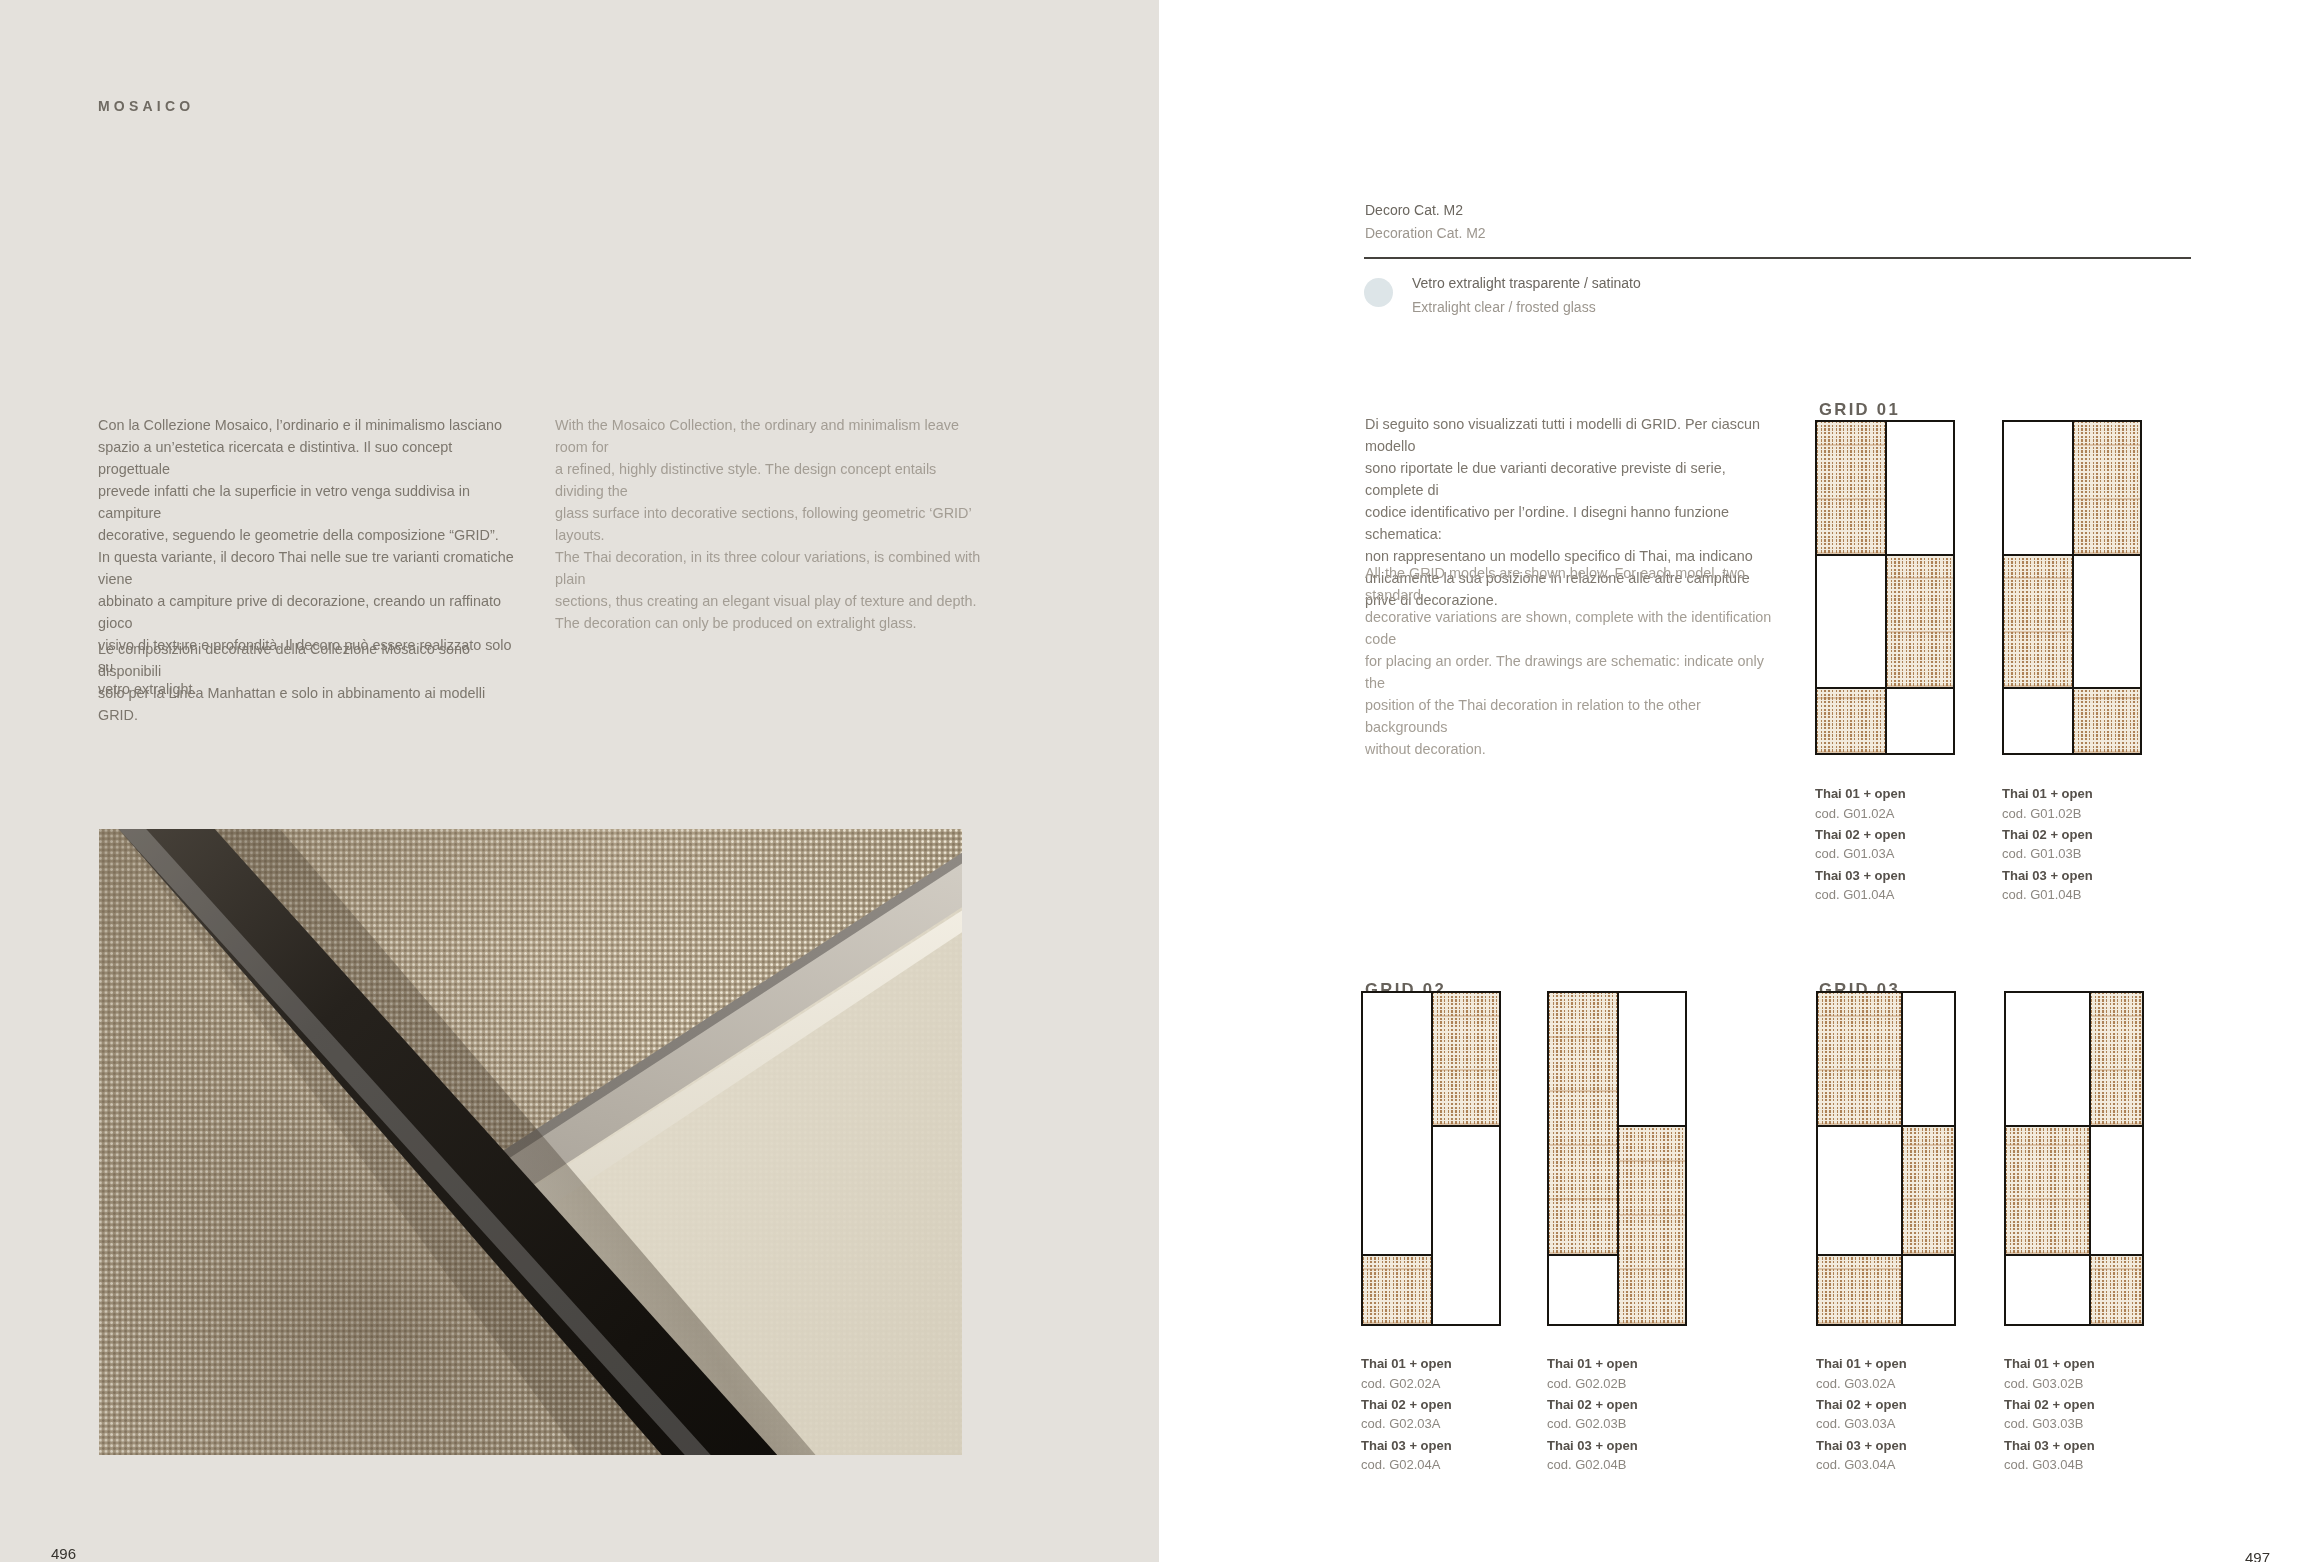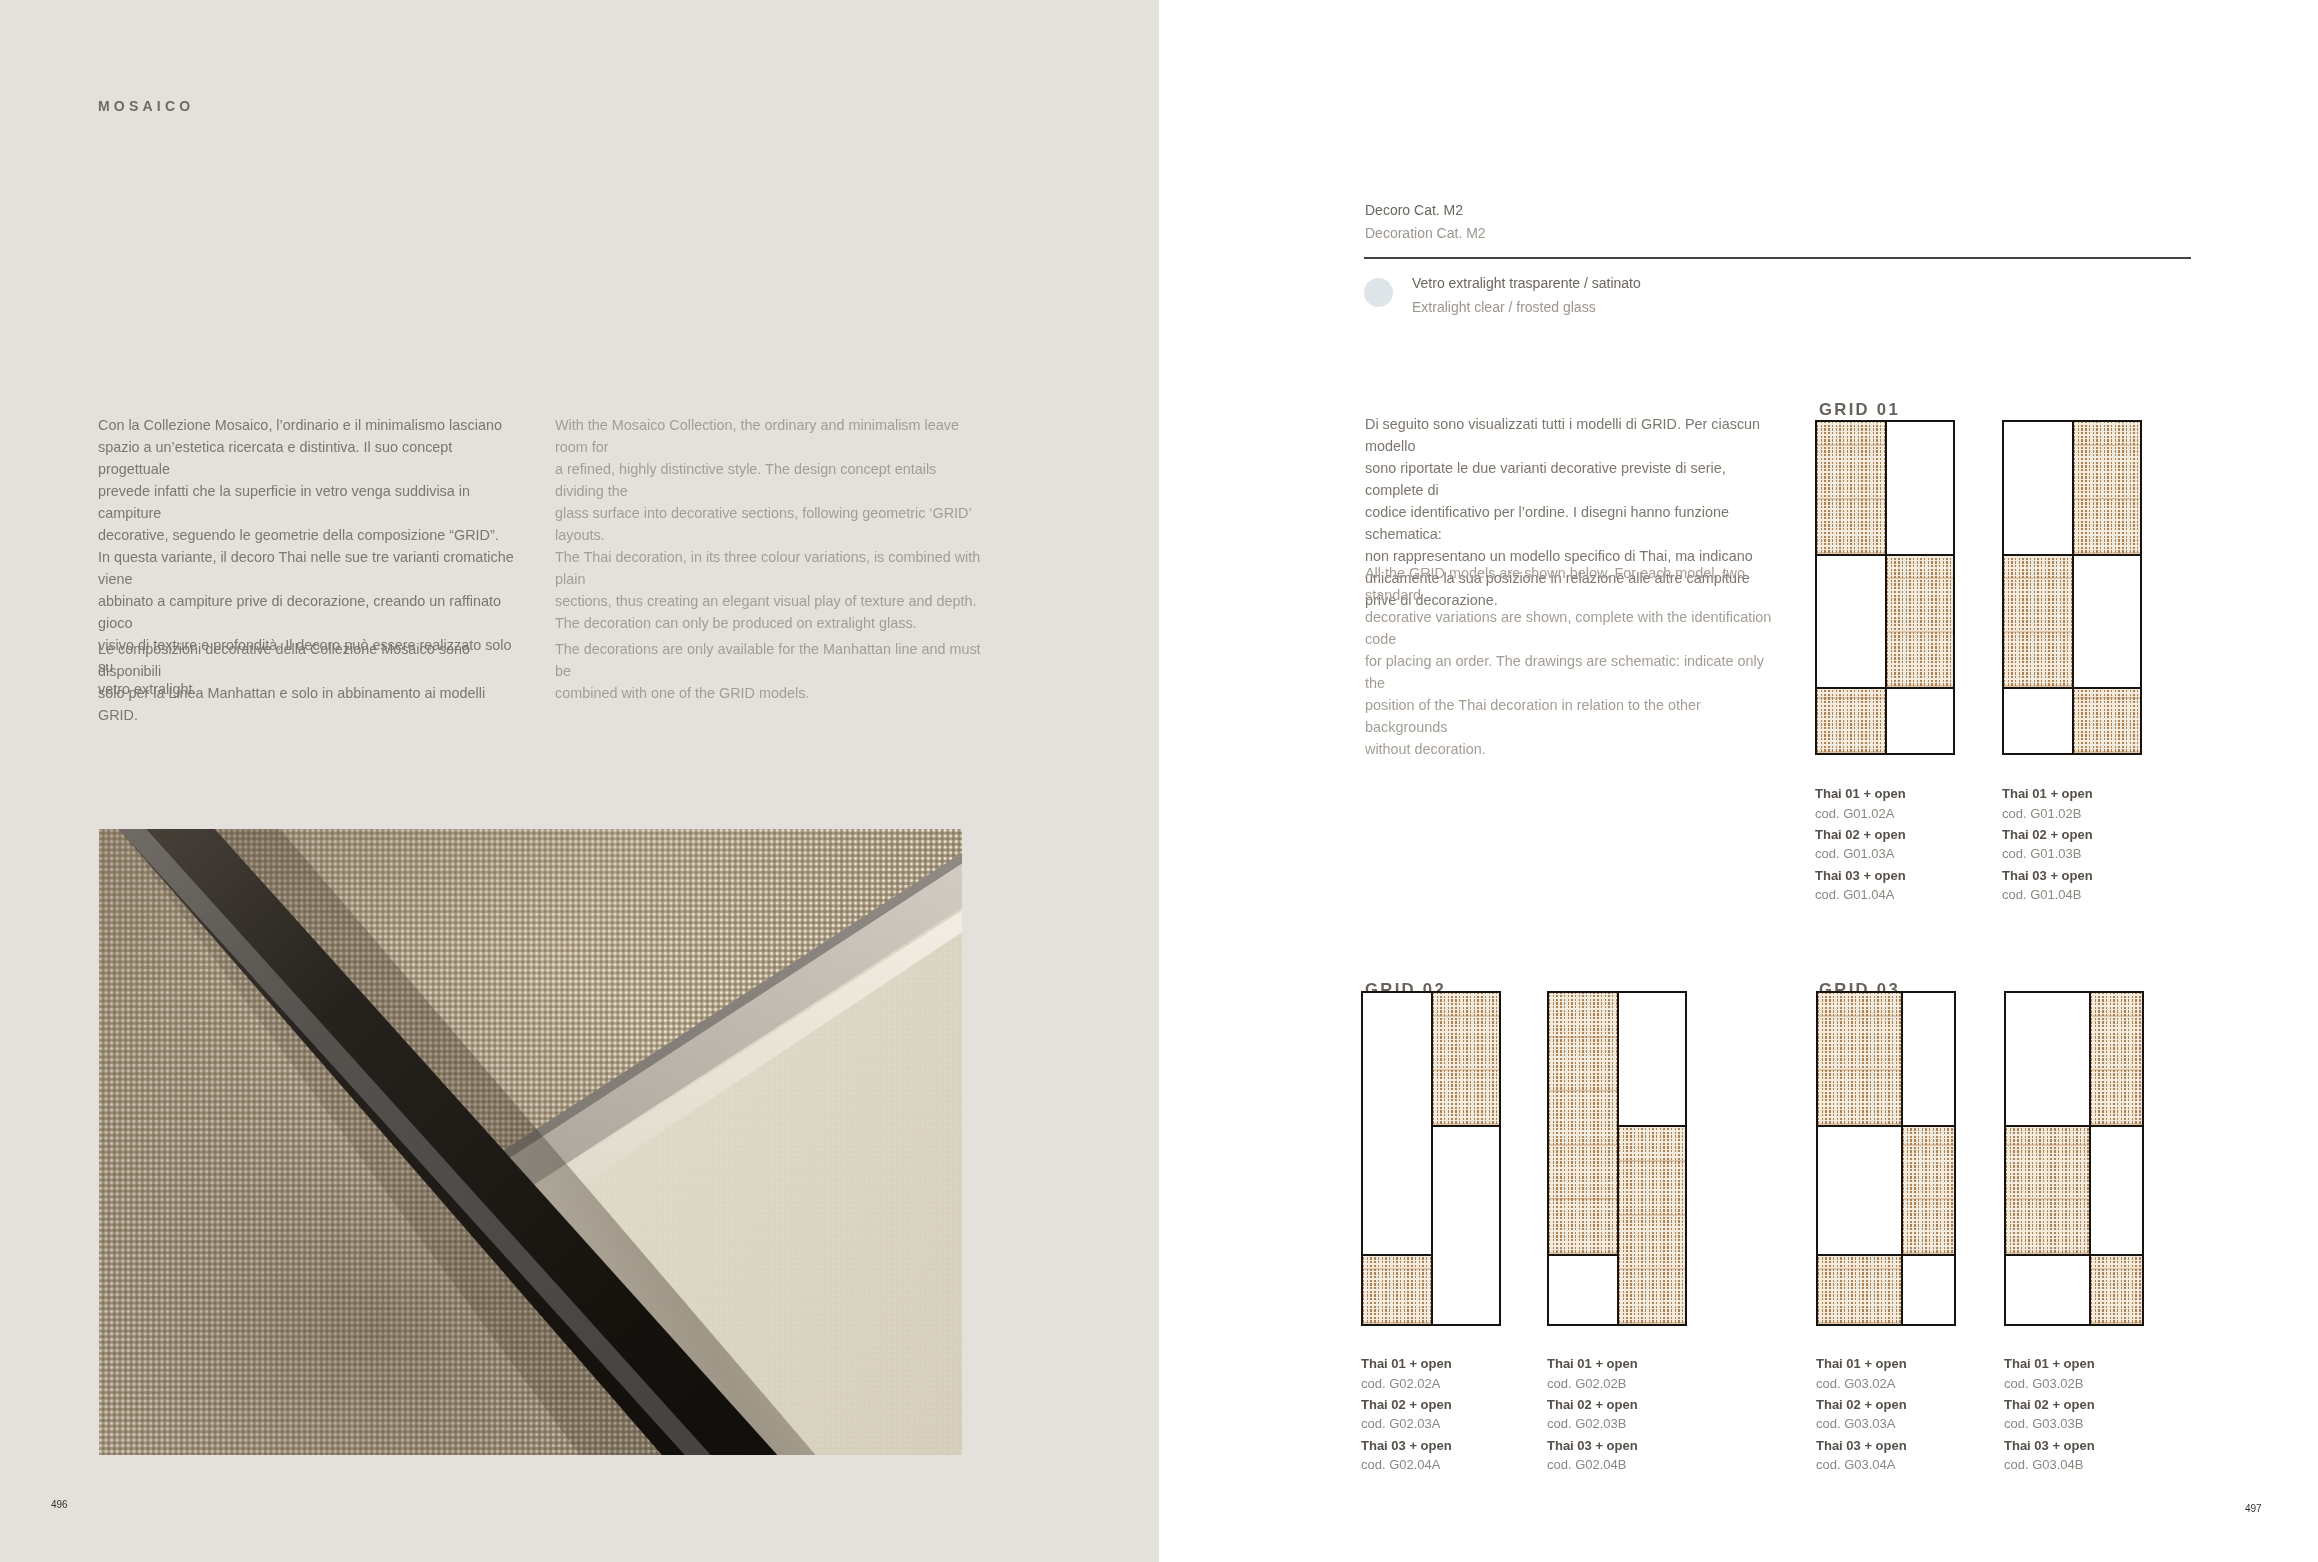--- a/index.html
+++ b/index.html
@@ -17,21 +17,21 @@
          letter-spacing:4.2px;color:#6f6a62;}
   .big-title{position:absolute;left:96px;top:272px;font-size:45px;font-weight:bold;
          letter-spacing:0.5px;color:#5e5952;}
   .body-txt{font-size:14.4px;line-height:22px;white-space:pre-line;}
   .txt-it{color:#7c766d;}
   .txt-en{color:#a39d94;}
   .intro-it{position:absolute;left:98px;top:414px;width:417px;}
   .intro-en{position:absolute;left:555px;top:414px;width:427px;}
   .note-it{position:absolute;left:98px;top:638px;width:417px;}
   .note-en{position:absolute;left:555px;top:638px;width:427px;}
-  .page-num{position:absolute;font-size:10px;color:#36332e;}
+  .page-num{position:absolute;font-size:15px;color:#36332e;margin-top:46px;}
   .page-num-left{left:51px;top:1499px;}
   .page-num-right{left:2245px;top:1503px;}
 
   
   .photo{position:absolute;left:99px;top:829px;width:863px;height:626px;overflow:hidden;
     background-color:#ab9d85;
     background-image:
       linear-gradient(150deg, rgba(110,96,76,0.45) 0%, rgba(110,96,76,0.12) 30%, rgba(0,0,0,0) 45%),
       radial-gradient(ellipse at 32% 80%, rgba(72,60,46,0.45), rgba(72,60,46,0) 55%),
       radial-gradient(circle at 1.4px 1.4px, rgba(246,239,223,0.9) 1.1px, rgba(0,0,0,0) 1.6px),
@@ -136,22 +136,20 @@
 vetro extralight.</div>
     <div class="body-txt txt-en intro-en">With the Mosaico Collection, the ordinary and minimalism leave room for
 a refined, highly distinctive style. The design concept entails dividing the
 glass surface into decorative sections, following geometric ‘GRID’ layouts.
 The Thai decoration, in its three colour variations, is combined with plain
 sections, thus creating an elegant visual play of texture and depth.
 The decoration can only be produced on extralight glass.</div>
 
     <div class="body-txt txt-it note-it">Le composizioni decorative della Collezione Mosaico sono disponibili
 solo per la Linea Manhattan e solo in abbinamento ai modelli GRID.</div>
-    <div class="body-txt txt-en note-en">The decorations are only available for the Manhattan line and must be
-combined with one of the GRID models.</div>
 
     <div class="photo">
       <div class="layer glass-panel"></div>
       <div class="layer glass-inner-edge"></div>
       <div class="layer alu-profile-top"></div>
       <div class="layer alu-profile"></div>
       <div class="layer frame-shadow"></div>
       <div class="layer frame-dark-bar"></div>
       <div class="layer frame-highlight"></div>
     </div>

